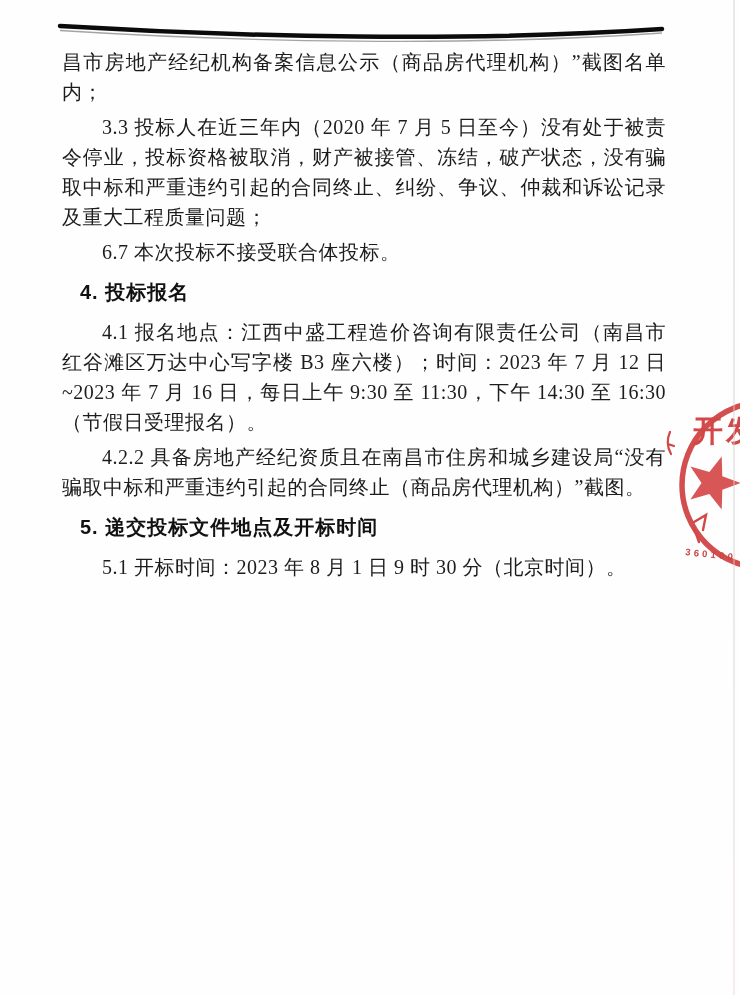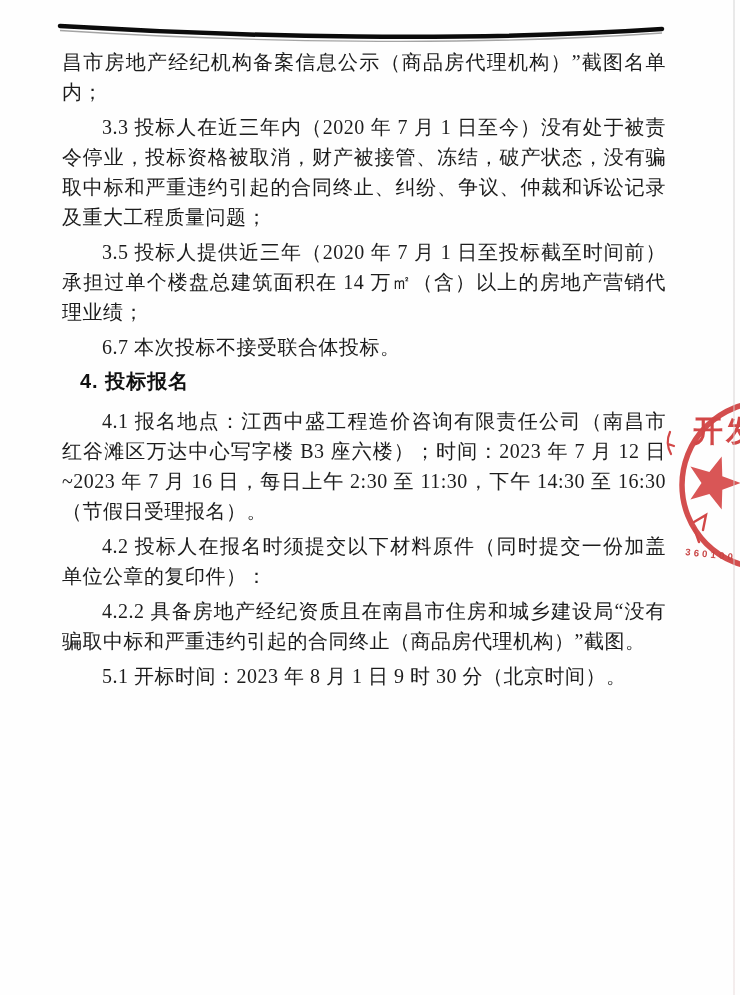--- a/index.html
+++ b/index.html
@@ -27,21 +27,21 @@
     letter-spacing: 0.5px;
     font-weight: 500;
   }
   .content p.body.indent { text-indent: 2em; }
   .content h2.heading {
     font-family: "Liberation Sans", "DejaVu Sans", sans-serif;
     font-size: 20px;
     line-height: 30px;
     font-weight: bold;
     letter-spacing: 1px;
-    margin: 4px 0 10px 0;
+    margin: 10px 0 10px 0;
     padding-left: 18px;
     color: #111;
   }
   .seal { position: absolute; left: 660px; top: 390px; pointer-events: none; }
   .seal text { font-weight: bold; }
   .seal .arc-chars {
     font-family: "Liberation Serif", "DejaVu Serif", serif;
     font-size: 30px;
     letter-spacing: 3px;
   }
@@ -65,27 +65,26 @@
 
 <div class="page">
 
   <svg class="scan-top-line" width="740" height="60" viewBox="0 0 740 60">
     <path d="M60,26 C240,37 470,42 662,29" stroke="#0b0b0b" stroke-width="4.5" fill="none" stroke-linecap="round"></path>
     <path d="M60,30.5 C240,42 470,46.5 662,33" stroke="#8d8d8d" stroke-width="1.3" fill="none" opacity="0.8"></path>
   </svg>
 
   <div class="content" id="content">
       <p class="body">昌市房地产经纪机构备案信息公示（商品房代理机构）”截图名单内；</p>
-      <p class="body indent">3.3 投标人在近三年内（2020 年 7 月 1 日至今）没有处于被责令停业，投标资格被取消，财产被接管、冻结，破产状态，没有骗取中标和严重违约引起的合同终止、纠纷、争议、仲裁和诉讼记录及重大工程质量问题；</p>
-      <p class="body indent">3.5 投标人提供近三年（2020 年 7 月 1 日至投标截至时间前）承担过单个楼盘总建筑面积在 14 万㎡（含）以上的房地产营销代理业绩；</p>
+      <p class="body indent">3.3 投标人在近三年内（2020 年 7 月 5 日至今）没有处于被责令停业，投标资格被取消，财产被接管、冻结，破产状态，没有骗取中标和严重违约引起的合同终止、纠纷、争议、仲裁和诉讼记录及重大工程质量问题；</p>
       <p class="body indent">6.7 本次投标不接受联合体投标。</p>
       <h2 class="heading">4. 投标报名</h2>
-      <p class="body indent">4.1 报名地点：江西中盛工程造价咨询有限责任公司（南昌市红谷滩区万达中心写字楼 B3 座六楼）；时间：2023 年 7 月 12 日~2023 年 7 月 16 日，每日上午 2:30 至 11:30，下午 14:30 至 16:30（节假日受理报名）。</p>
-      <p class="body indent">4.2 投标人在报名时须提交以下材料原件（同时提交一份加盖单位公章的复印件）：</p>
+      <p class="body indent">4.1 报名地点：江西中盛工程造价咨询有限责任公司（南昌市红谷滩区万达中心写字楼 B3 座六楼）；时间：2023 年 7 月 12 日~2023 年 7 月 16 日，每日上午 9:30 至 11:30，下午 14:30 至 16:30（节假日受理报名）。</p>
       <p class="body indent">4.2.2 具备房地产经纪资质且在南昌市住房和城乡建设局“没有骗取中标和严重违约引起的合同终止（商品房代理机构）”截图。</p>
+      <h2 class="heading">5. 递交投标文件地点及开标时间</h2>
       <p class="body indent">5.1 开标时间：2023 年 8 月 1 日 9 时 30 分（北京时间）。</p>
     </div>
 
   <svg class="seal" width="80" height="190" viewBox="0 0 80 190">
     <g opacity="0.92">
       <circle cx="105" cy="95" r="83" fill="none" stroke="#d04040" stroke-width="5.5"></circle>
       <text class="arc-chars" x="33" y="51" fill="#cf3838">开发</text>
       <path d="M10,42 q-5,11 1,22 m-3,-10 l6,2" stroke="#cf3838" stroke-width="2.2" fill="none" stroke-linecap="round"></path>
       <path d="M61.7,66.4 L62.3,86.2 L81,93 L62.3,99.8 L61.7,119.6 L49.4,103.9 L30.4,109.5 L41.5,93 L30.4,76.5 L49.4,82.1 Z" fill="#d64848"></path>
       <path d="M34,132 l12,-7 l-3,15 m-9,-2 l5,14" stroke="#cf3838" stroke-width="2.4" fill="none" stroke-linecap="round"></path>

